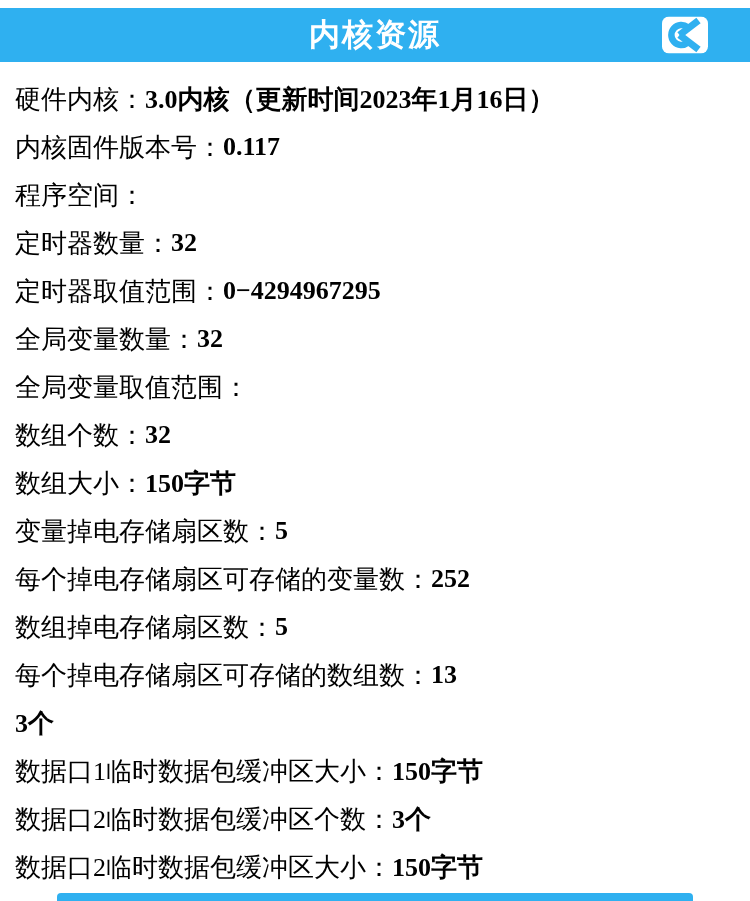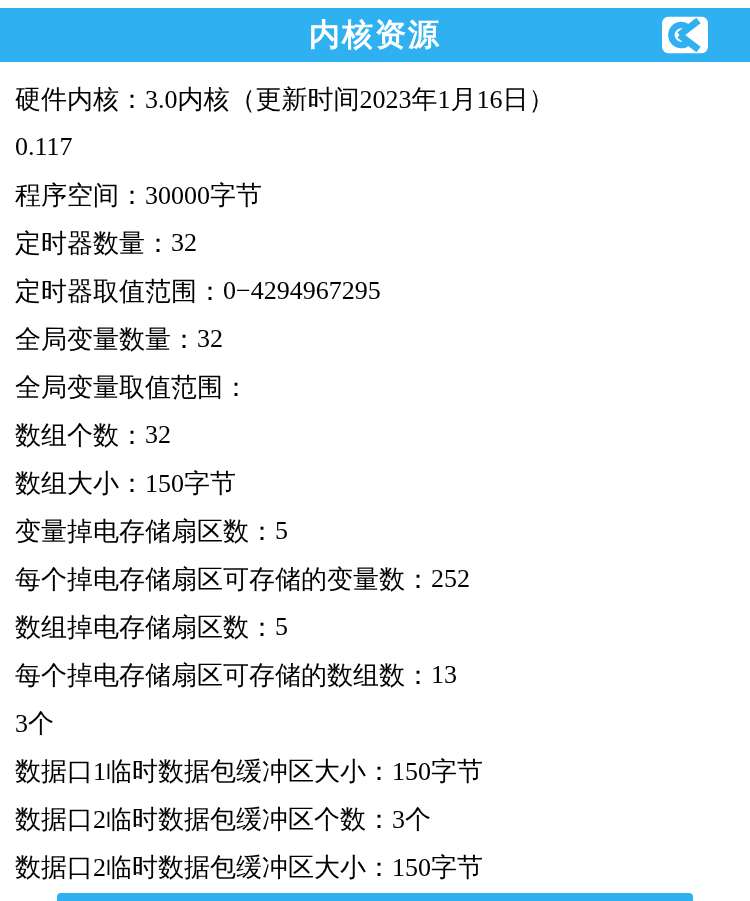--- a/index.html
+++ b/index.html
@@ -40,21 +40,21 @@
     padding-top: 13px;
   }
   .row {
     height: 48px;
     display: flex;
     align-items: center;
     font-size: 26px;
     white-space: nowrap;
   }
   .row .label { font-weight: normal; }
-  .row .value { font-weight: normal; }
+  .row .value { font-weight: bold; }
   .footer-bar {
     position: absolute;
     bottom: 0; left: 57px;
     width: 636px; height: 8px;
     background: var(--accent);
     border-radius: 4px 4px 0 0;
   }
 </style>
 </head>
 <body>
@@ -70,25 +70,25 @@
     </svg>
   </div>
 </header>
 
 <main class="main">
   <div class="row">
       <span class="label">硬件内核：</span>
       <span class="value">3.0内核（更新时间2023年1月16日）</span>
     </div>
   <div class="row">
+      <span class="label">内核固件版本号：</span>
       <span class="value">0.117</span>
     </div>
   <div class="row">
       <span class="label">程序空间：</span>
-      <span class="value">30000字节</span>
     </div>
   <div class="row">
       <span class="label">定时器数量：</span>
       <span class="value">32</span>
     </div>
   <div class="row">
       <span class="label">定时器取值范围：</span>
       <span class="value">0−4294967295</span>
     </div>
   <div class="row">

